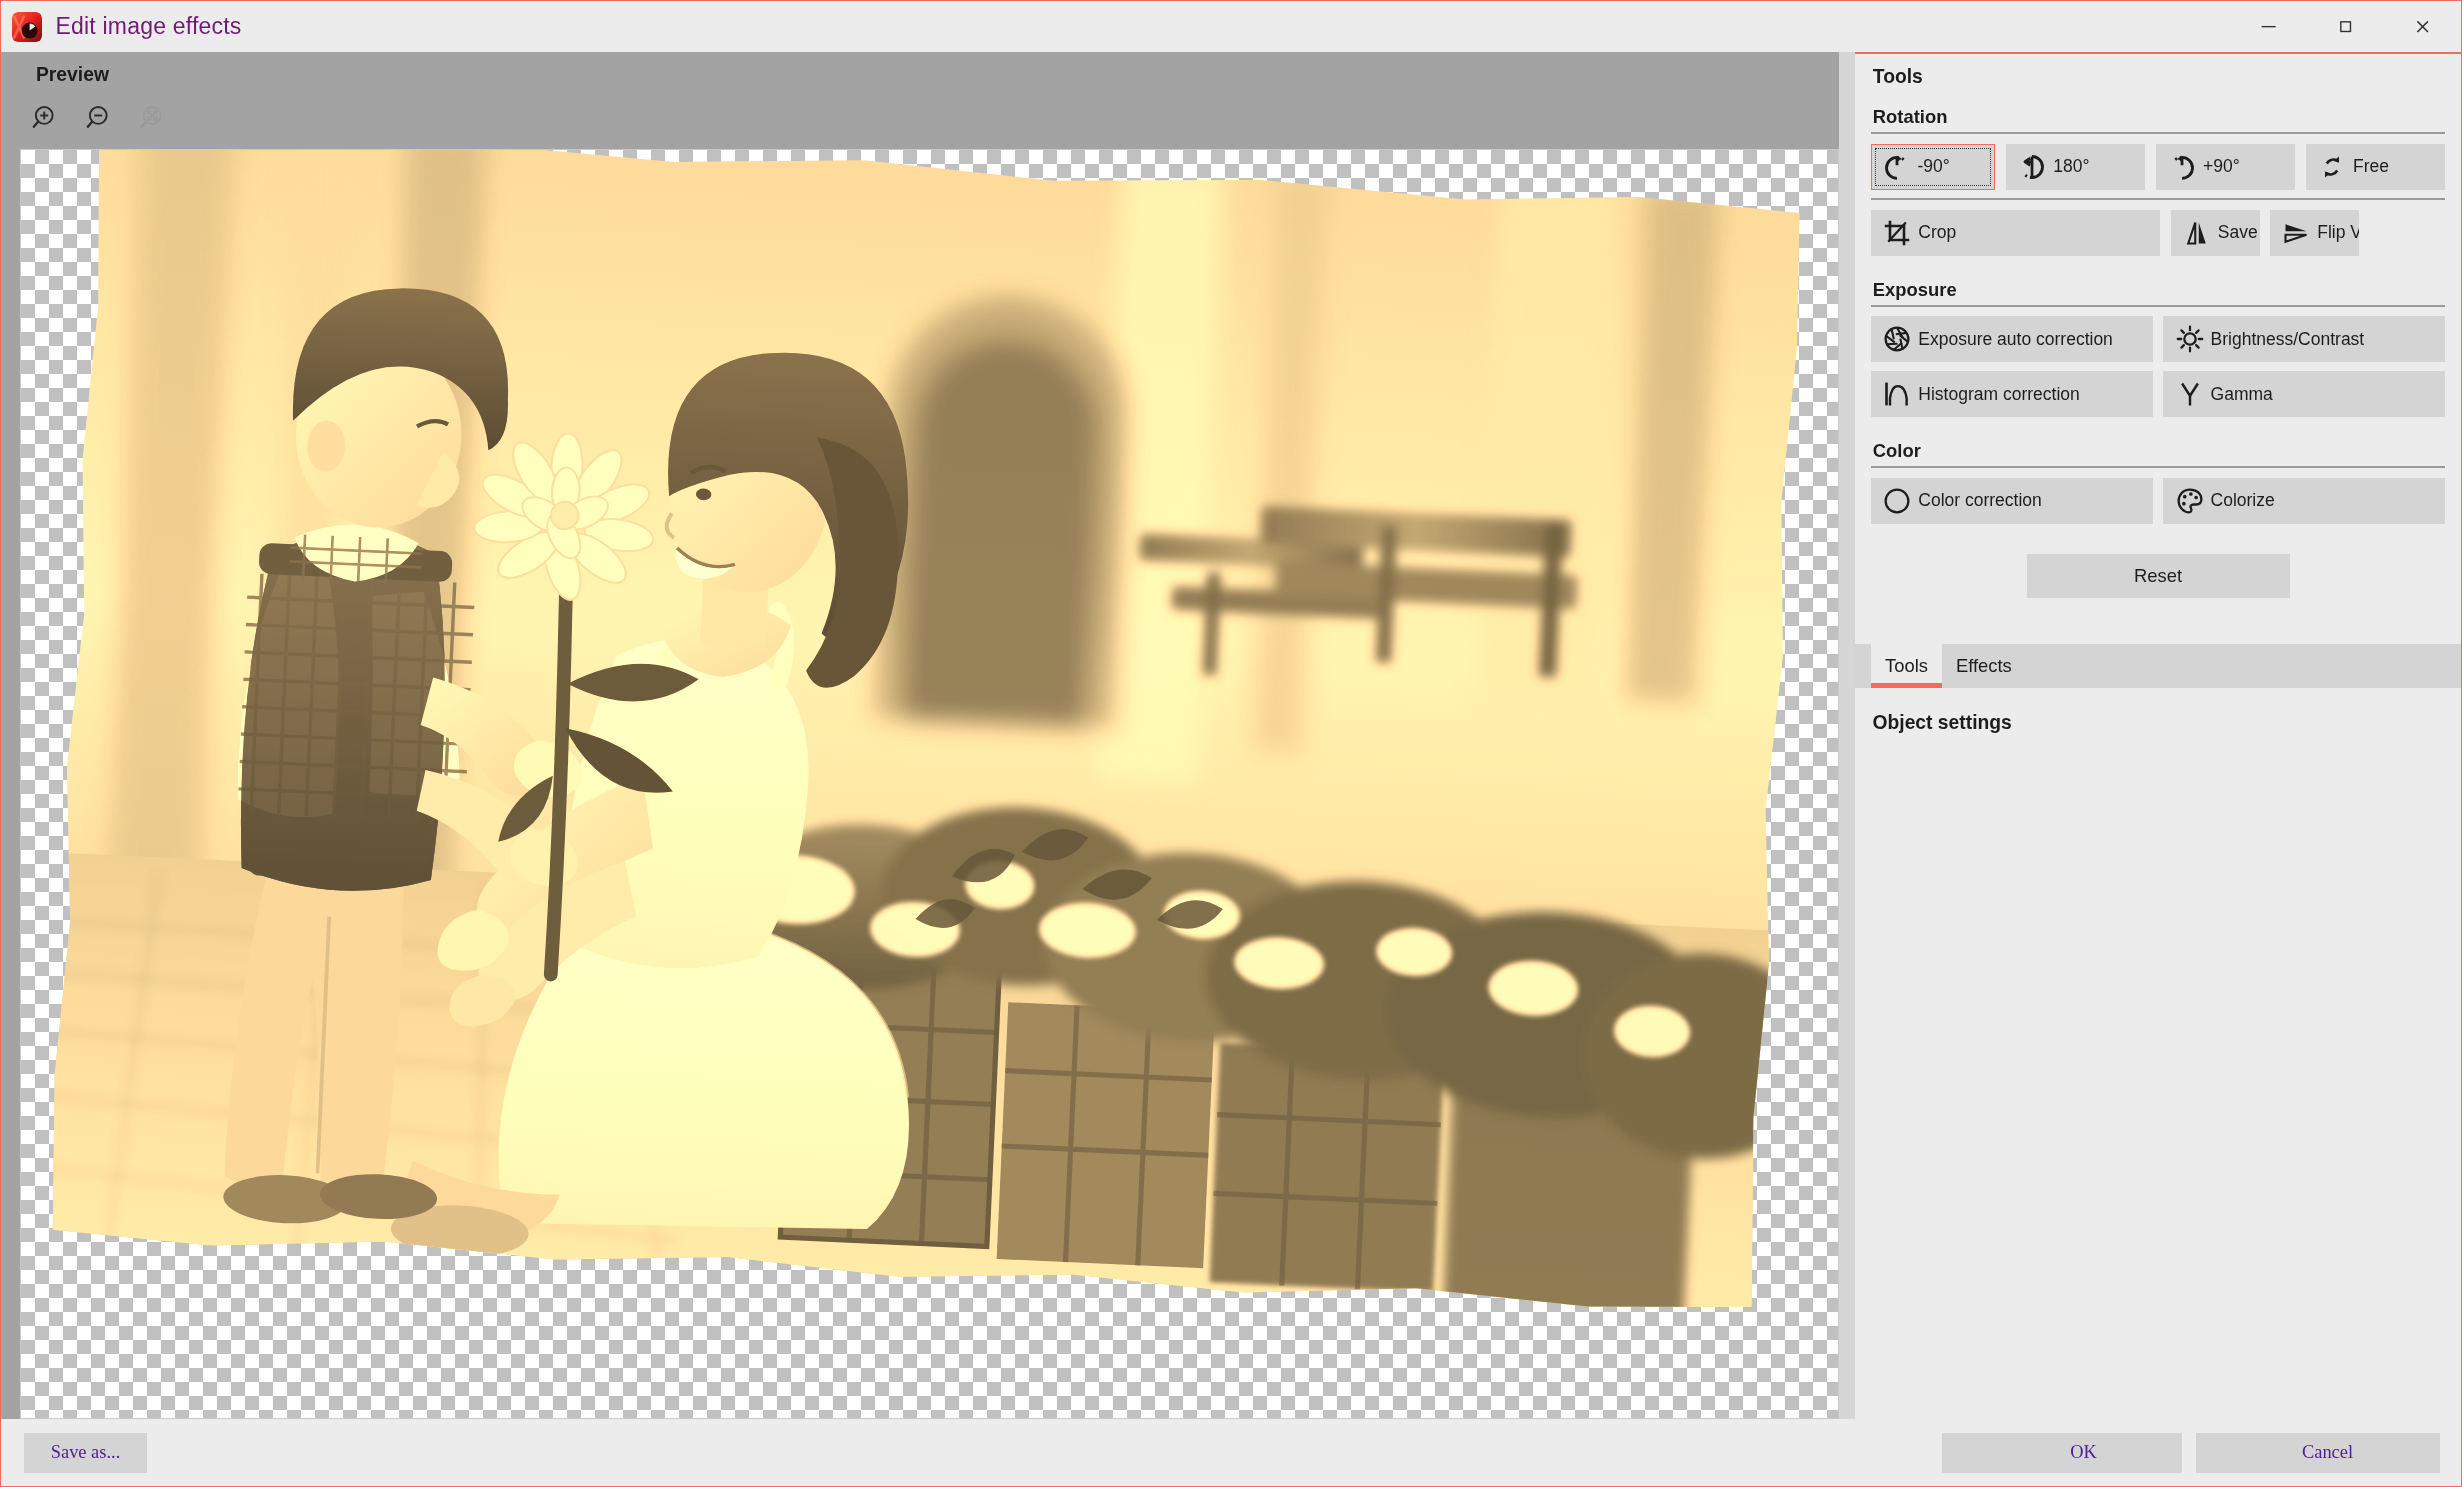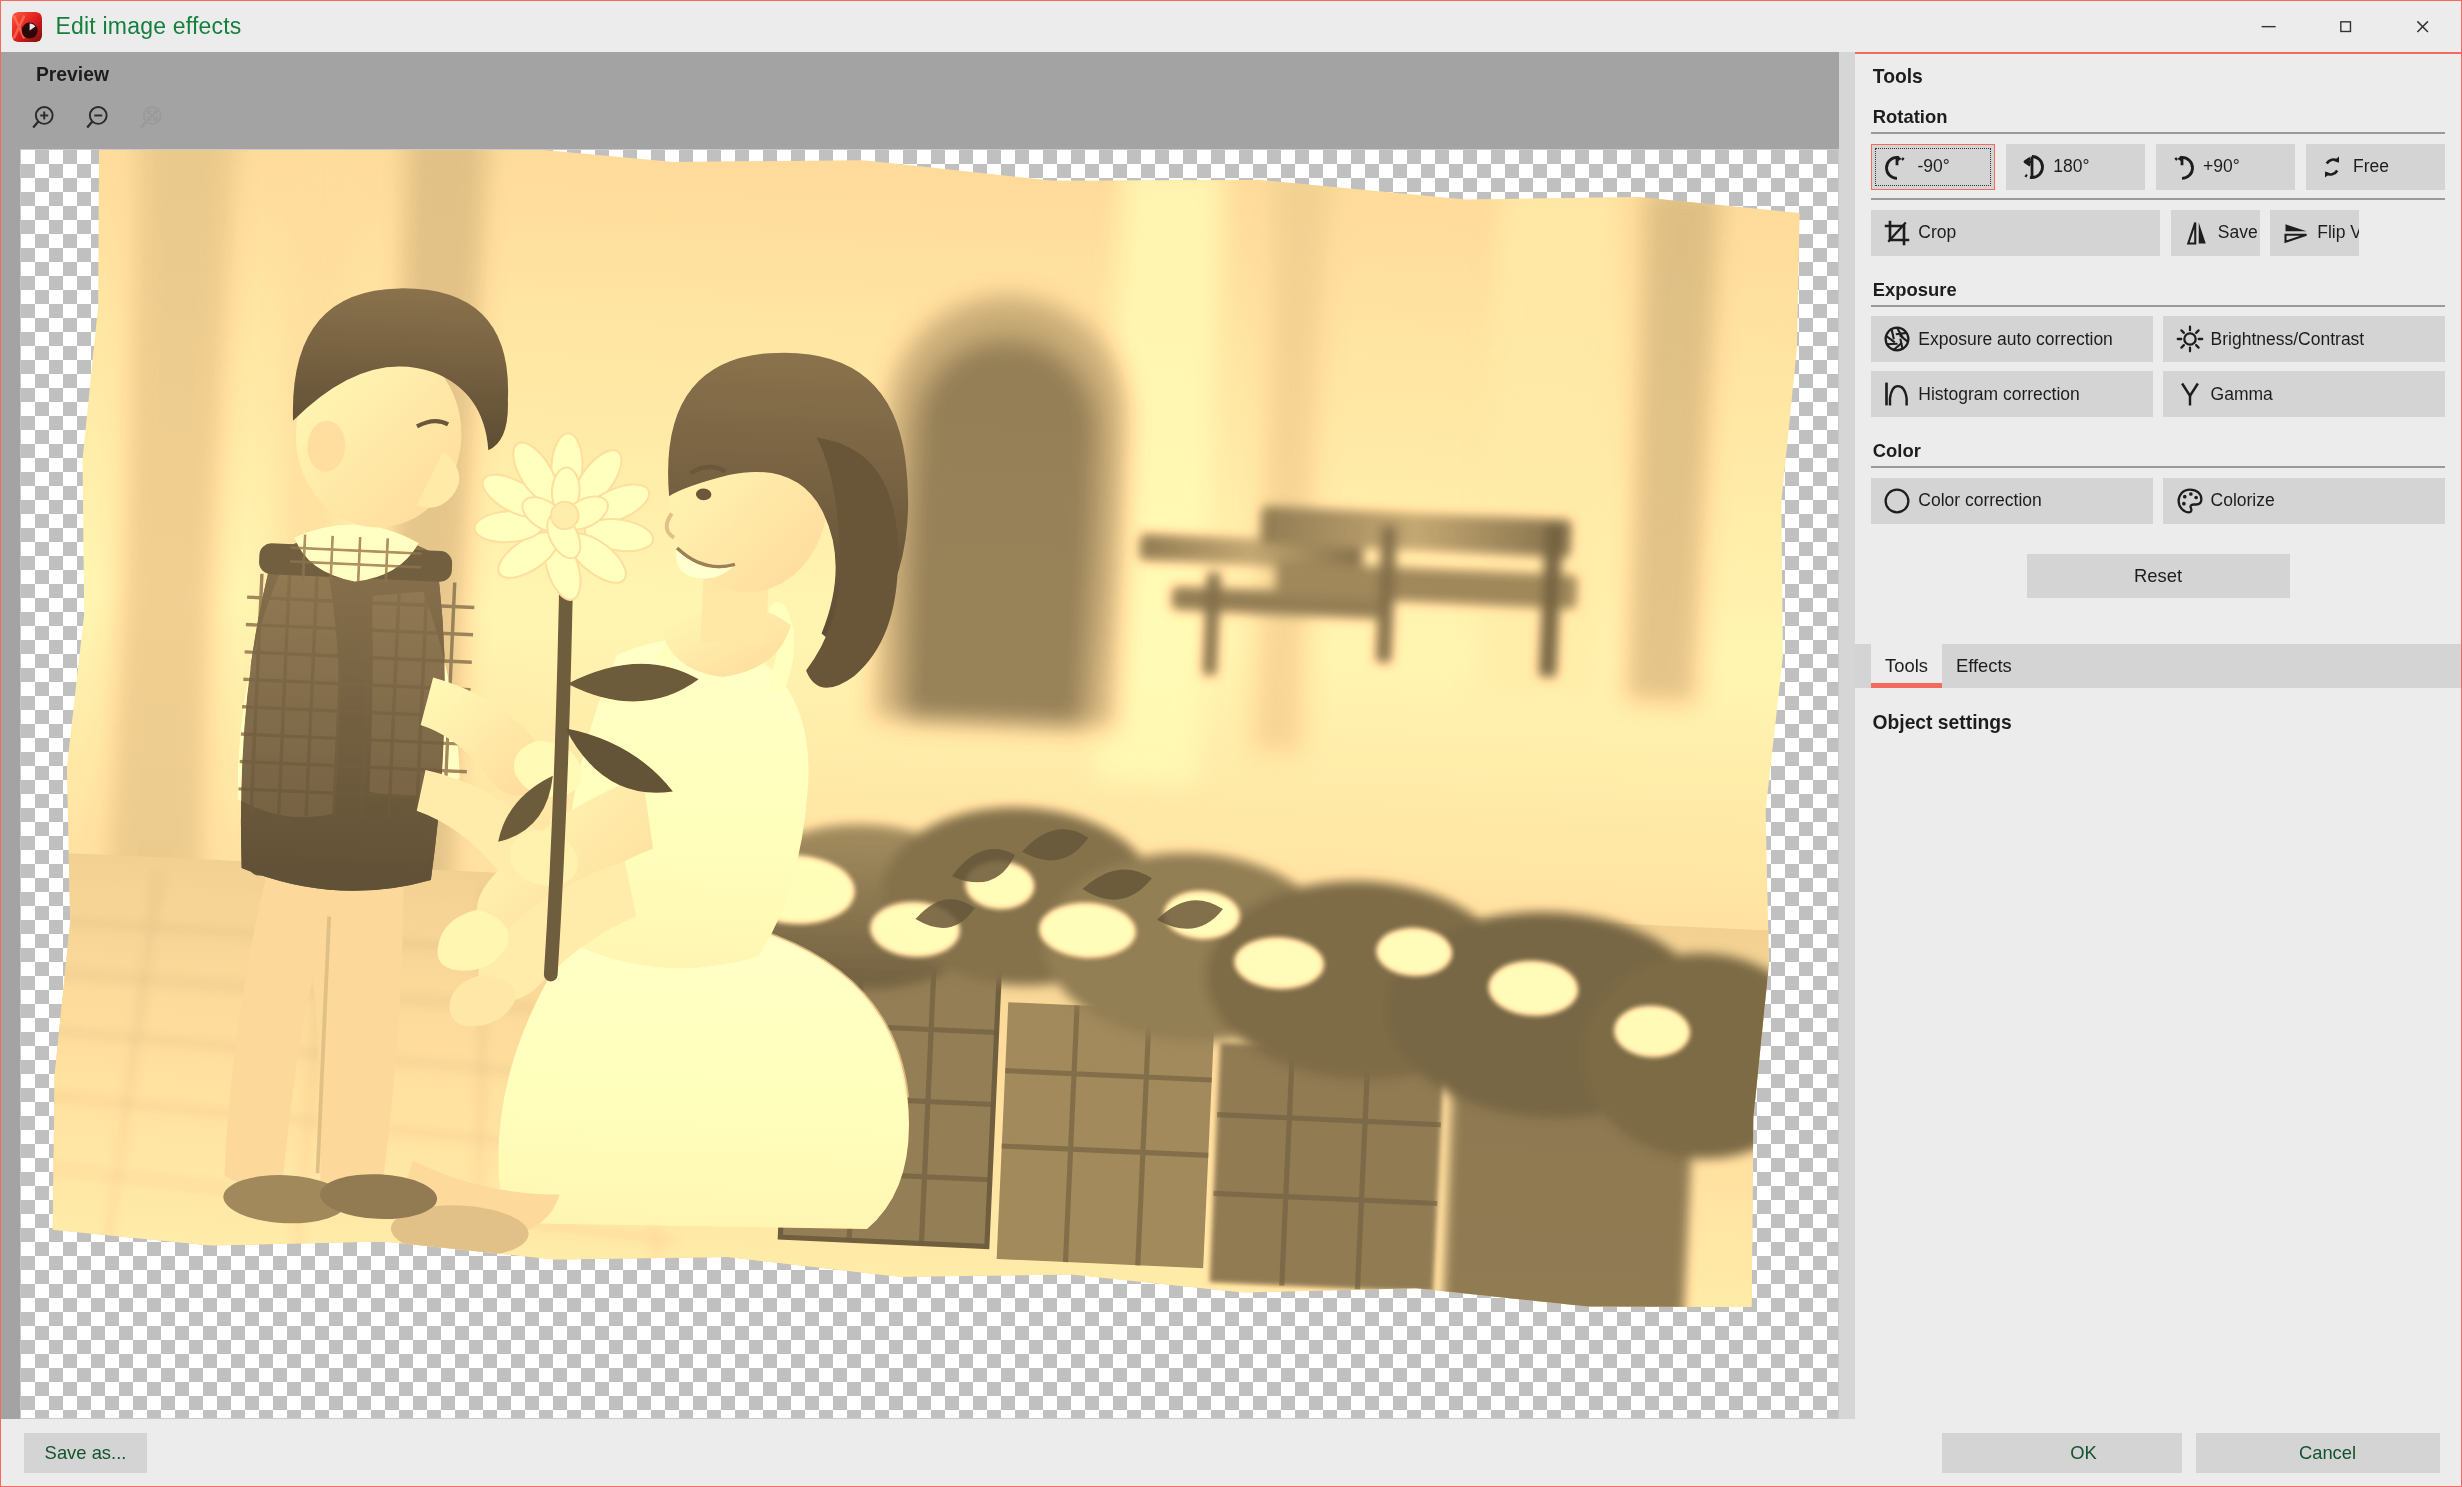--- a/index.html
+++ b/index.html
@@ -22,21 +22,21 @@
     display: flex; align-items: center;
     background: #ececec;
     position: relative;
   }
   .app-icon {
     width: 30px; height: 30px; margin-left: 10.5px;
     border-radius: 5.3px; overflow: hidden; flex: 0 0 30px;
   }
   .title-text {
     margin-left: 14px;
-    font-size: 23px; color: #15803d; letter-spacing: 0.2px;
+    font-size: 23px; color: #701a75; letter-spacing: 0.2px;
   }
   .win-controls { margin-left: auto; display: flex; height: 100%; }
   .win-btn {
     width: 77px; height: 100%;
     display: flex; align-items: center; justify-content: center;
     color: #333;
   }
   .win-btn svg { display:block; }
 
   
@@ -165,22 +165,22 @@
 
   
   .footer {
     height: 67px; flex: 0 0 67px;
     display: flex; align-items: center;
     background: #ececec;
     padding: 0 21px 0 23px;
   }
   .fbtn {
     background: #d4d4d4; border: none; height: 40px;
-    font-size: 18.4px; color: #14532d;
-    font-family: Liberation Sans, sans-serif;
+    font-size: 18.4px; color: #4c1d95;
+    font-family: Liberation Serif, serif;
   }
   .save-btn { width: 123px; }
   .ok-btn { width: 240px; margin-left: auto; padding-left: 43px; }
   .cancel-btn { width: 244px; margin-left: 14px; padding-left: 19px; }
 </style>
 </head>
 <body>
 
 <div class="window">
 

